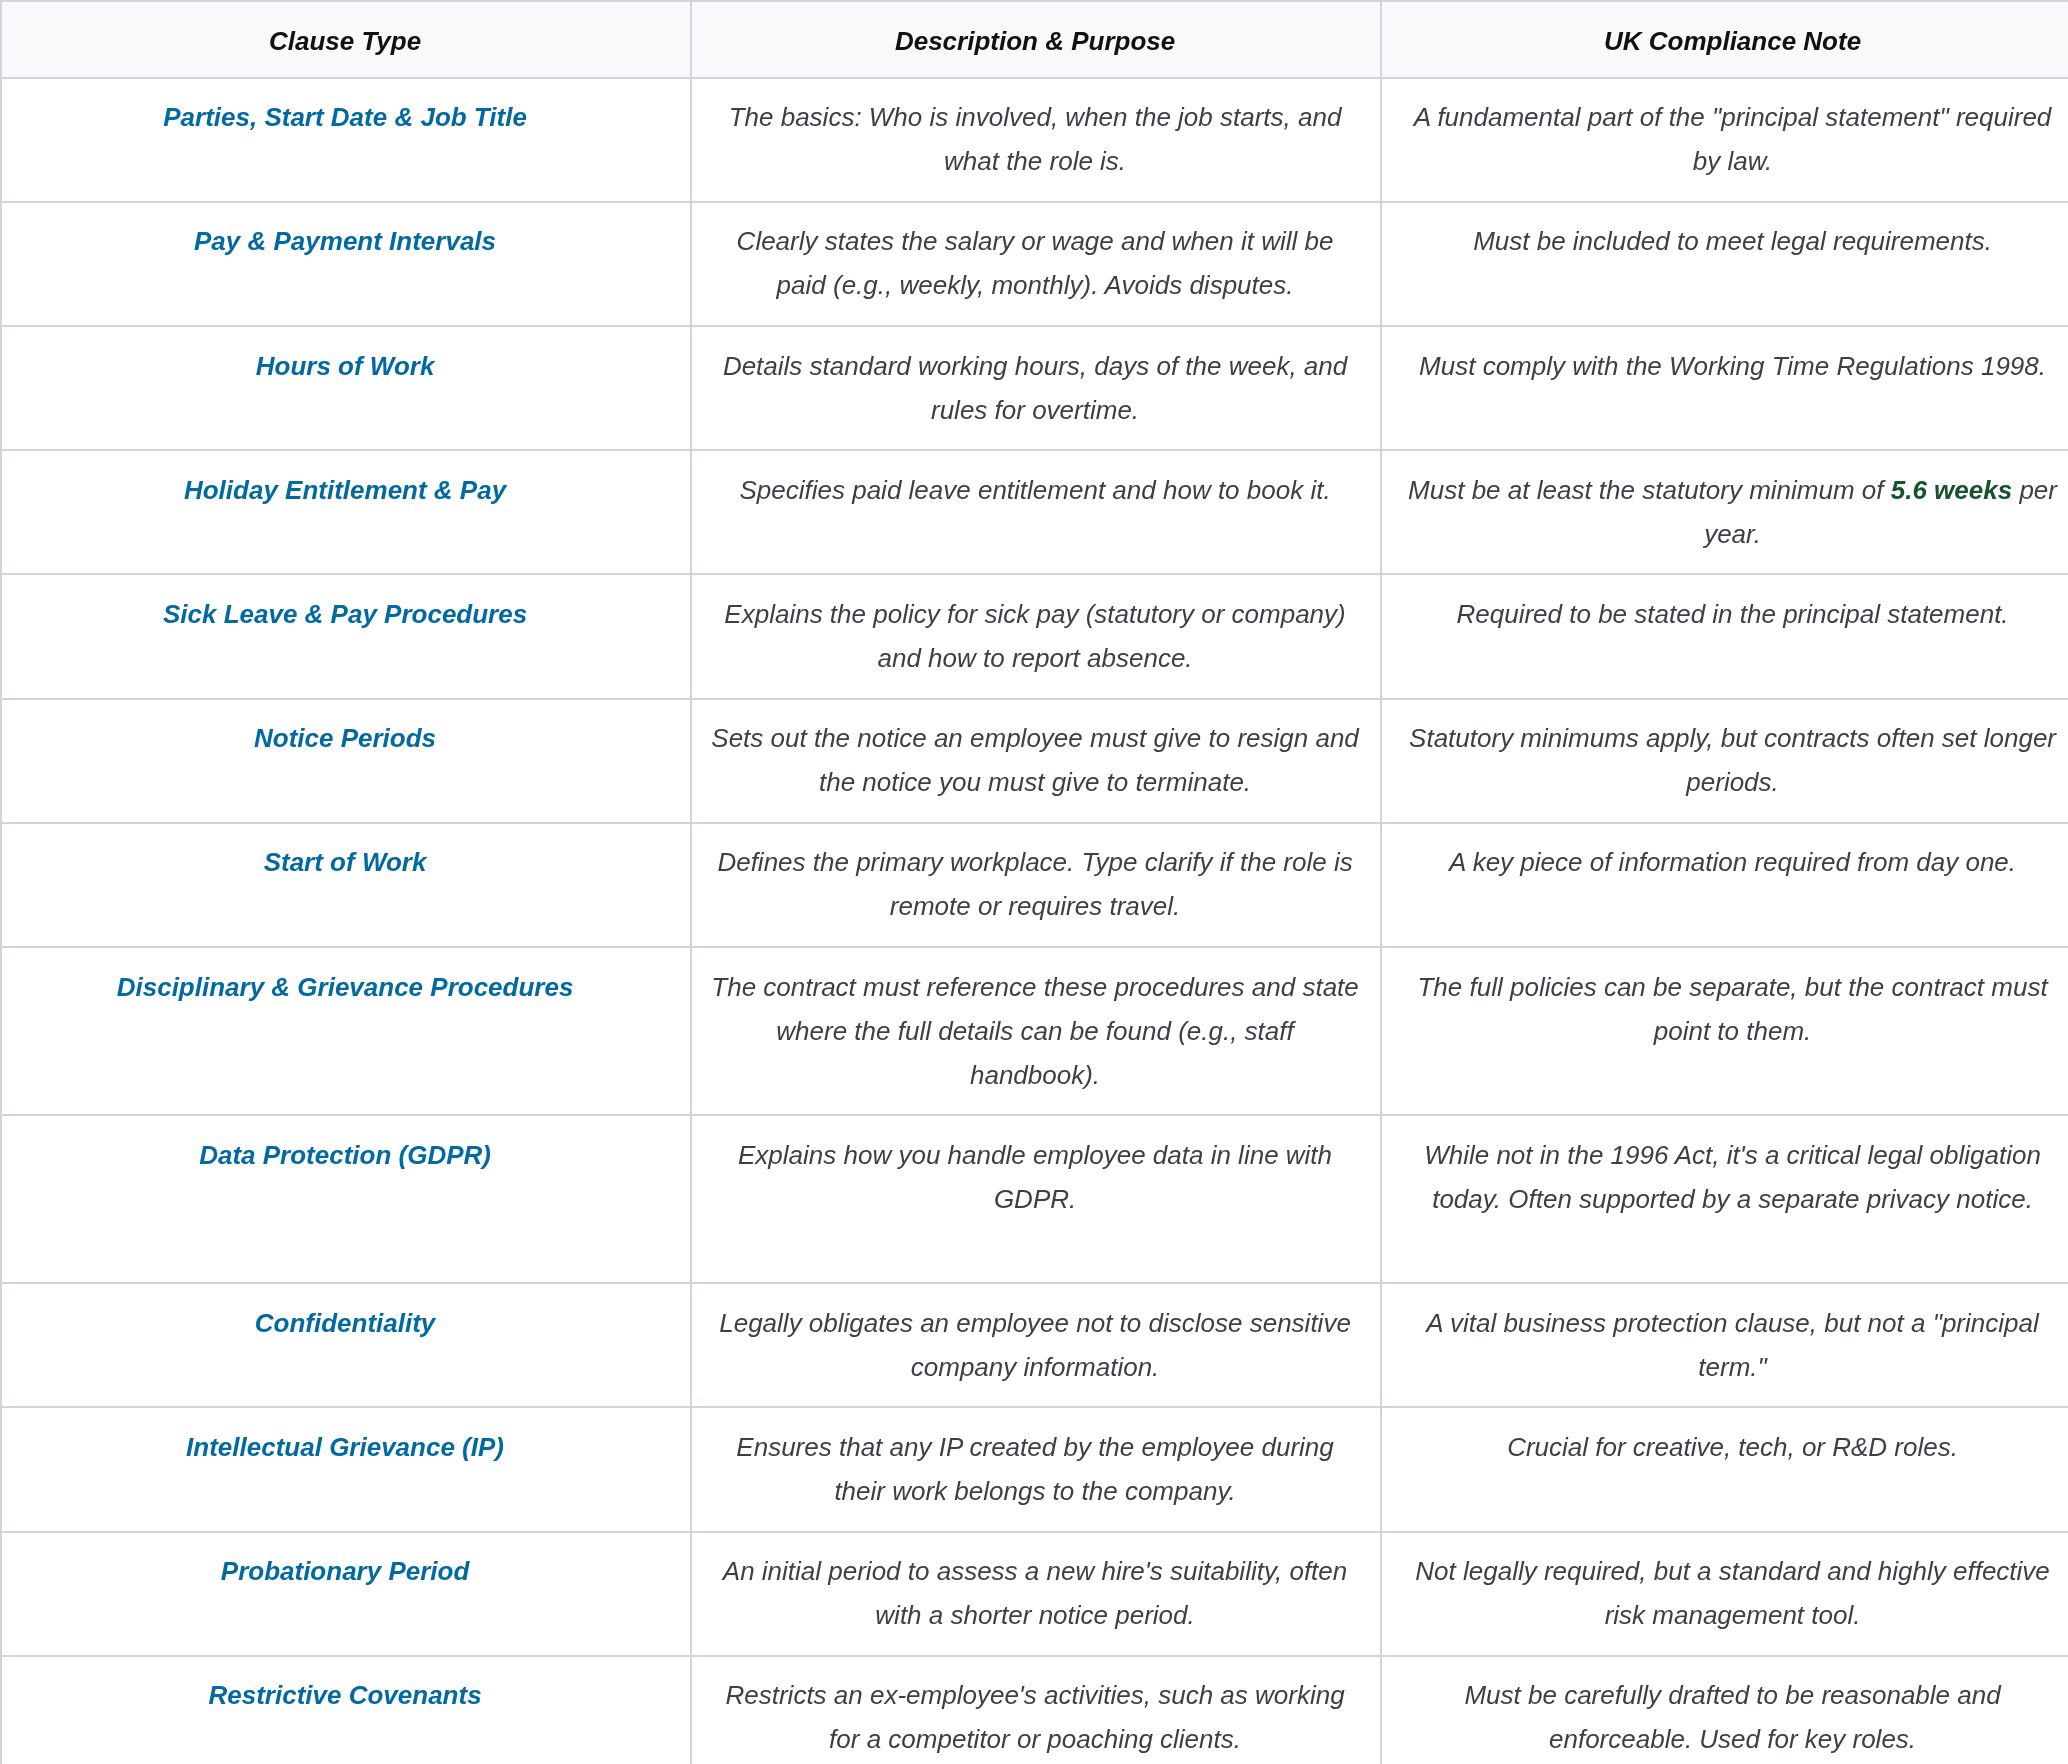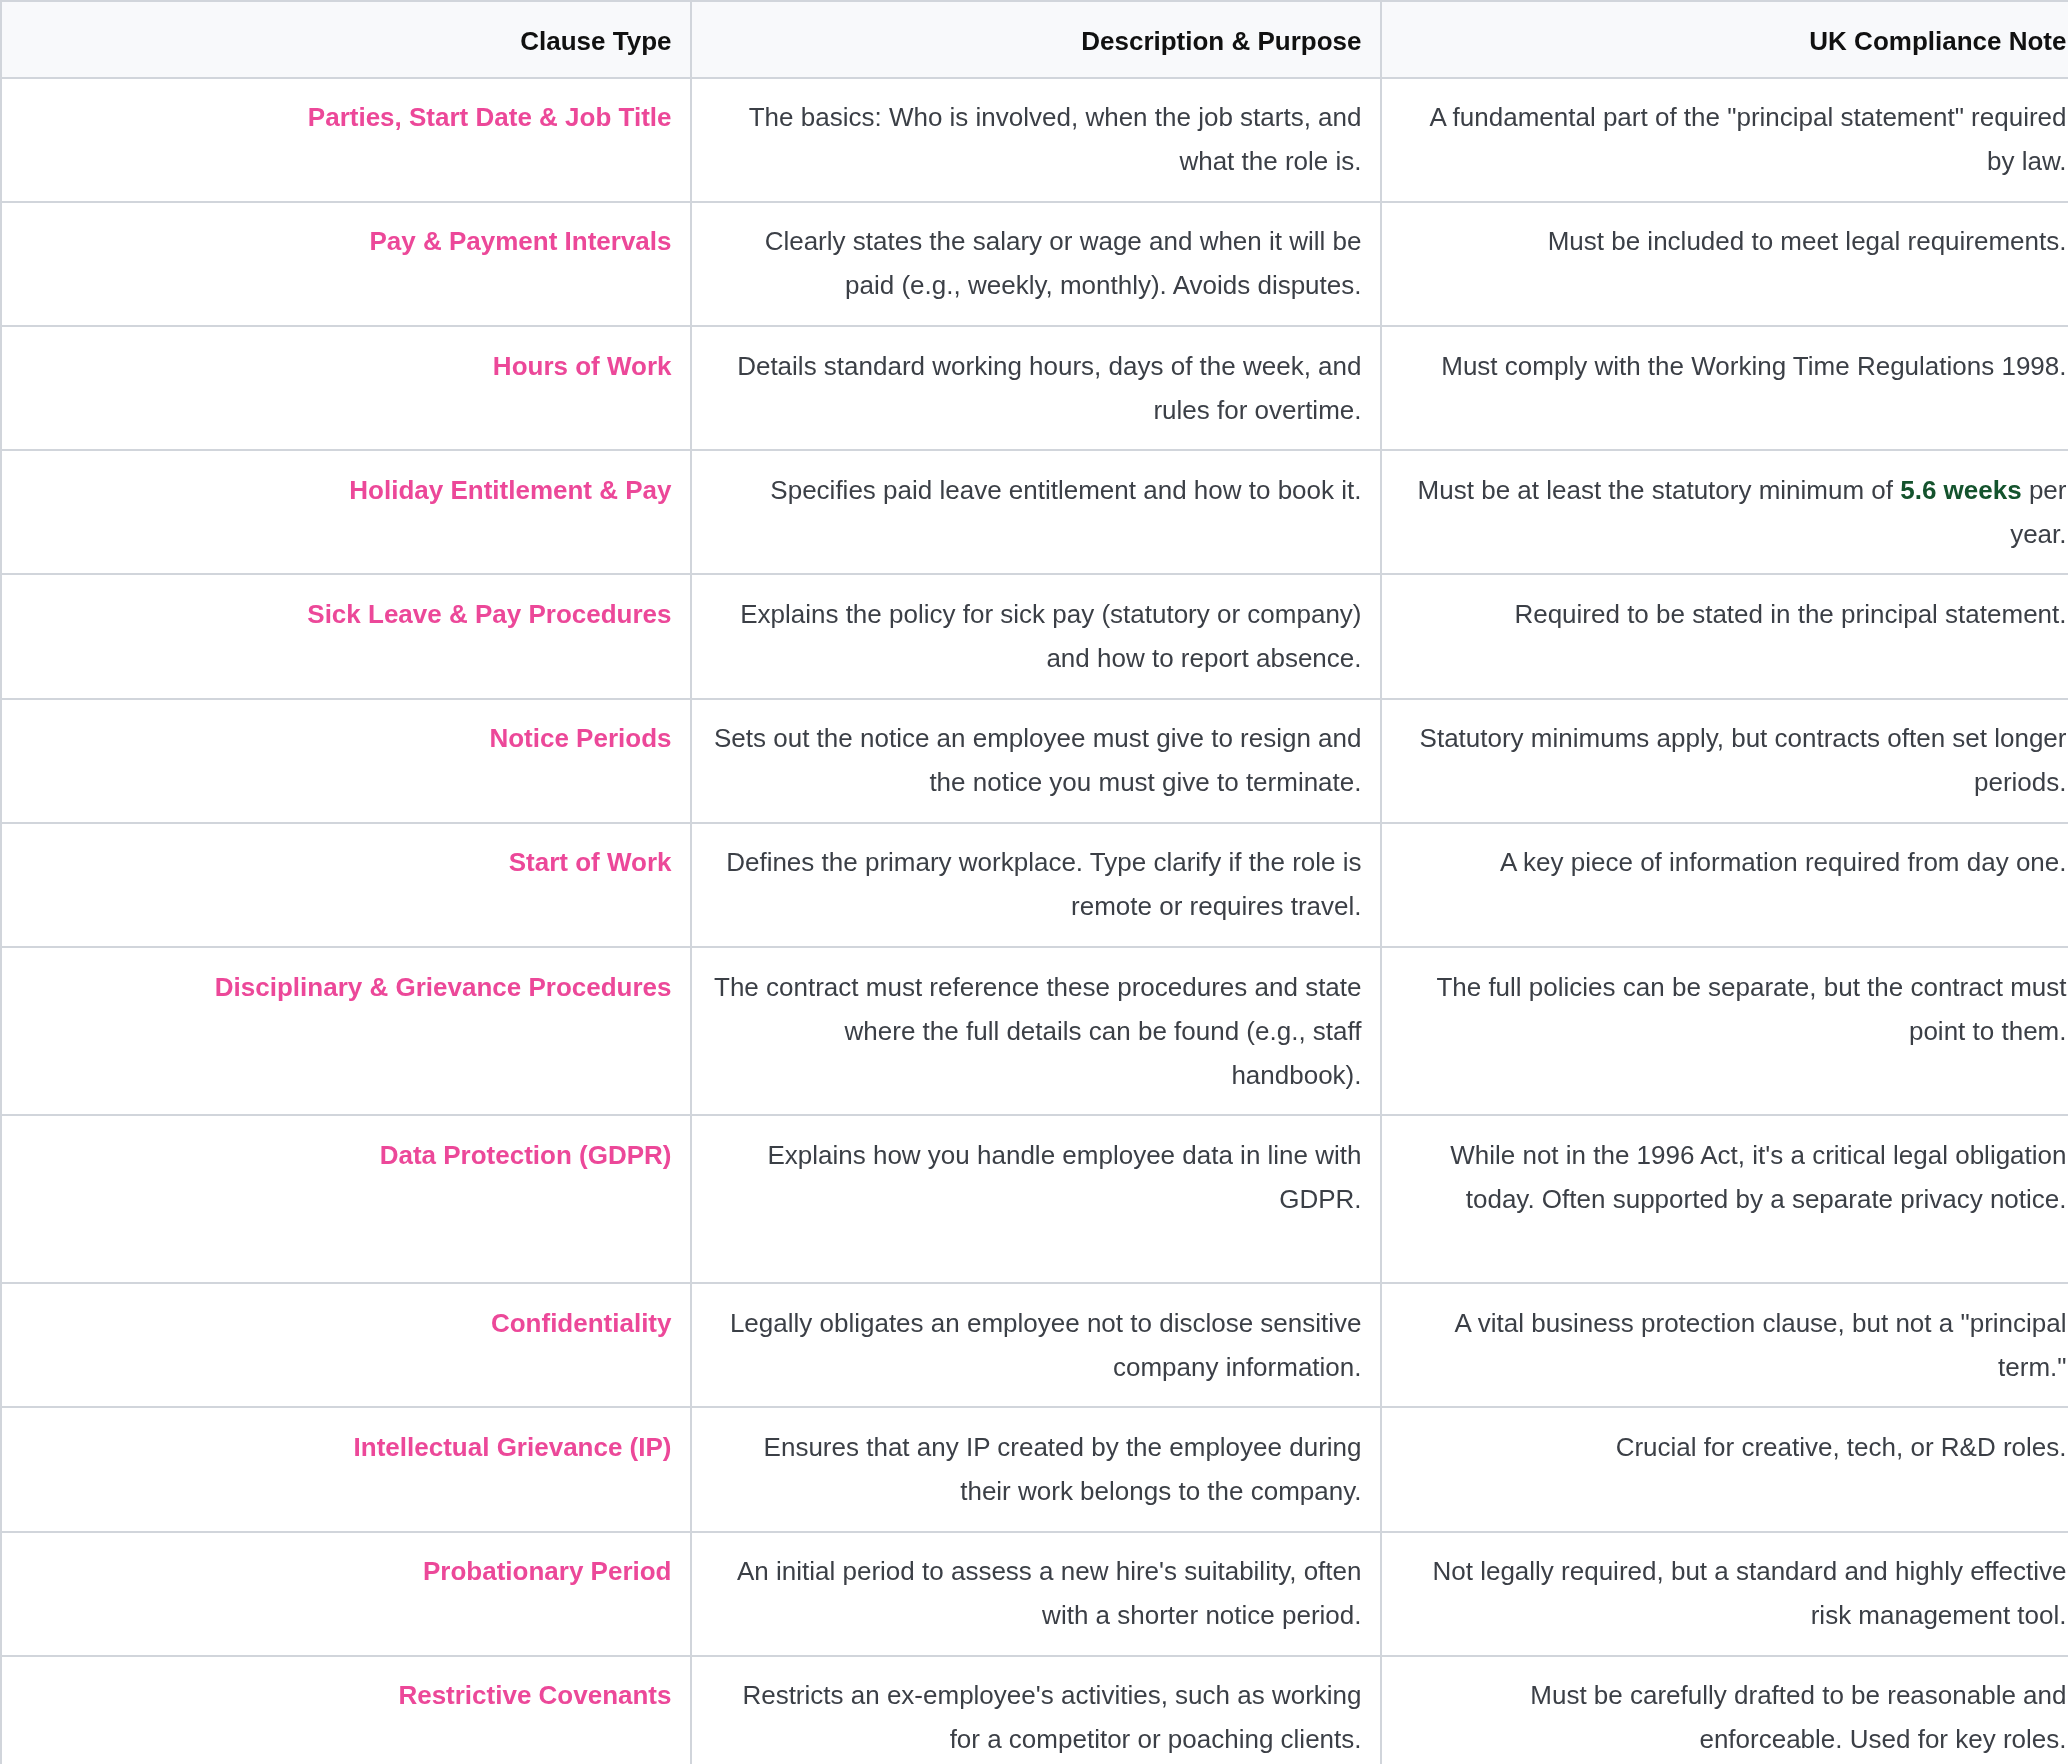--- a/index.html
+++ b/index.html
@@ -23,37 +23,38 @@
   table {
     border-collapse: collapse;
     table-layout: fixed;
     width: 2086px;
   }
   col.c1 { width: 690px; }
   col.c2 { width: 690px; }
   col.c3 { width: 705px; }
   th, td {
     border: 2.8px solid #d1d5db;
-    text-align: right;
+    text-align: center;
     vertical-align: top;
     font-size: 26px;
     line-height: 44px;
     padding: 16.6px 18.5px 16.6px 16.6px;
+    font-style: italic;
   }
   th {
     background: #f8f9fb;
     color: #111111;
     font-weight: 700;
     height: 42px;
     padding-top: 16.6px;
     padding-bottom: 14px;
     line-height: 44px;
   }
   td.clause {
-    color: #ec4899;
+    color: #0369a1;
     font-weight: 700;
   }
   td.desc, td.note {
     color: #3b3f46;
     font-weight: 400;
     margin-top: 8px;
   }
   td .bold {
     font-weight: 700;
     color: #14532d;

